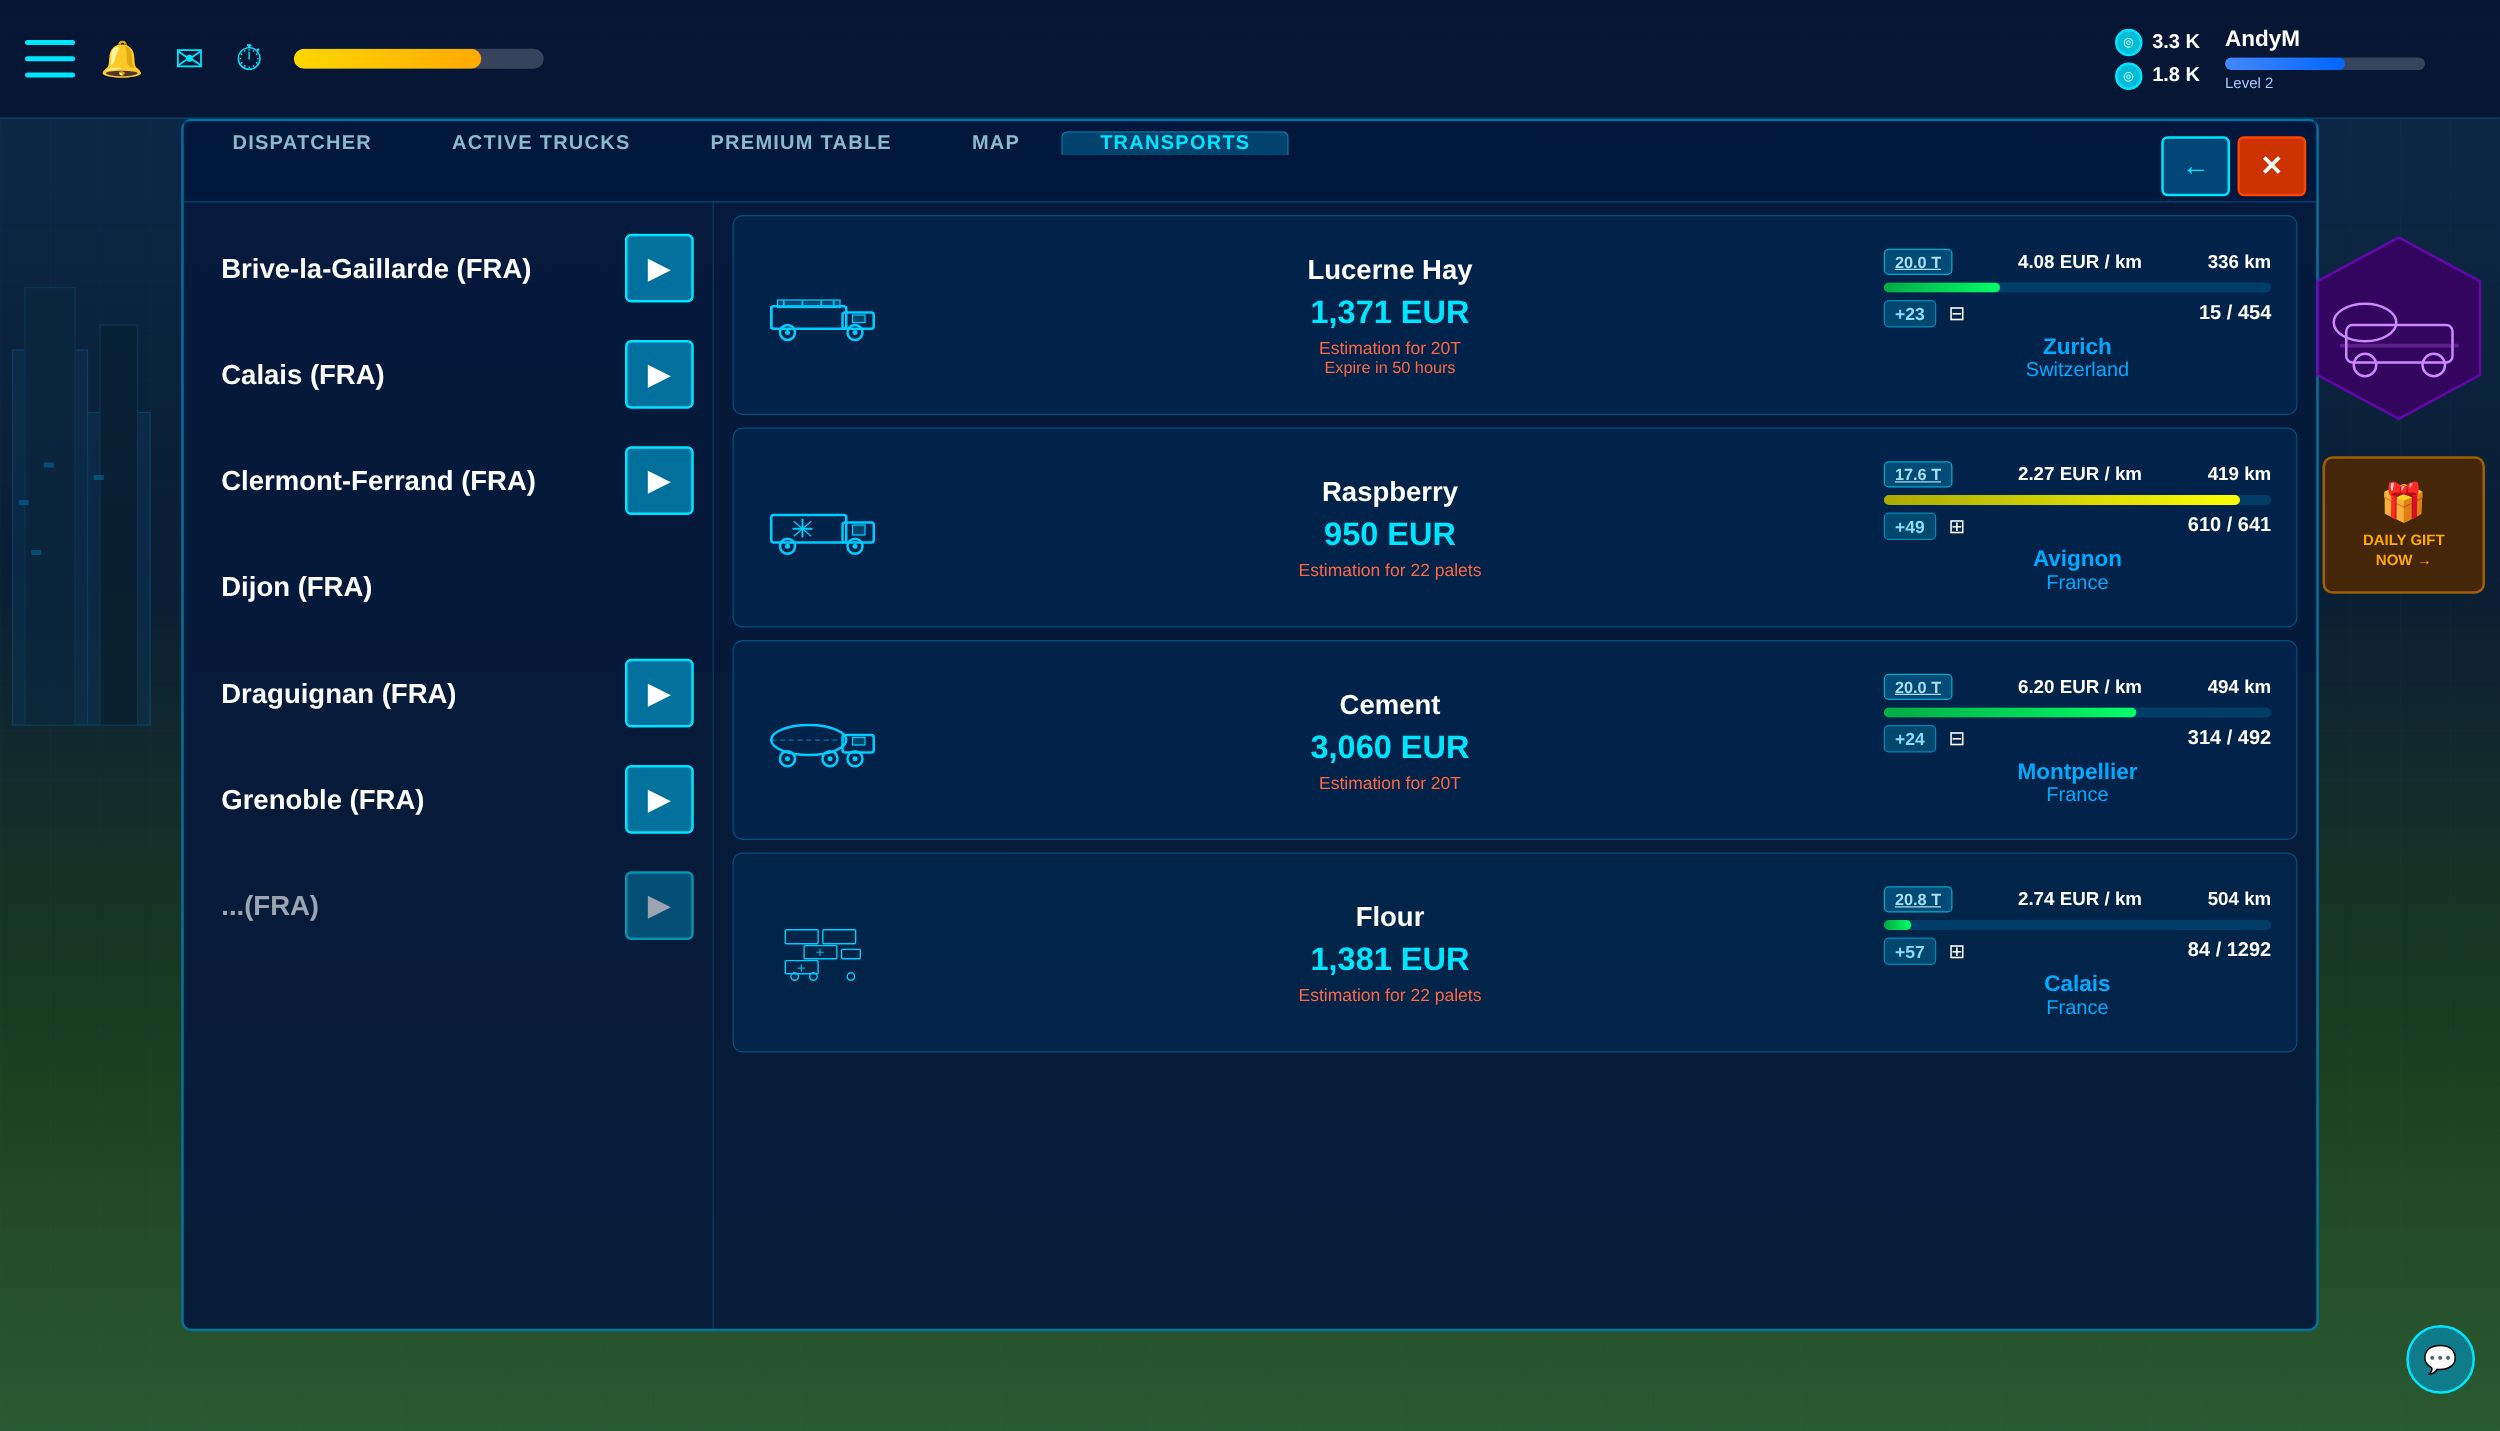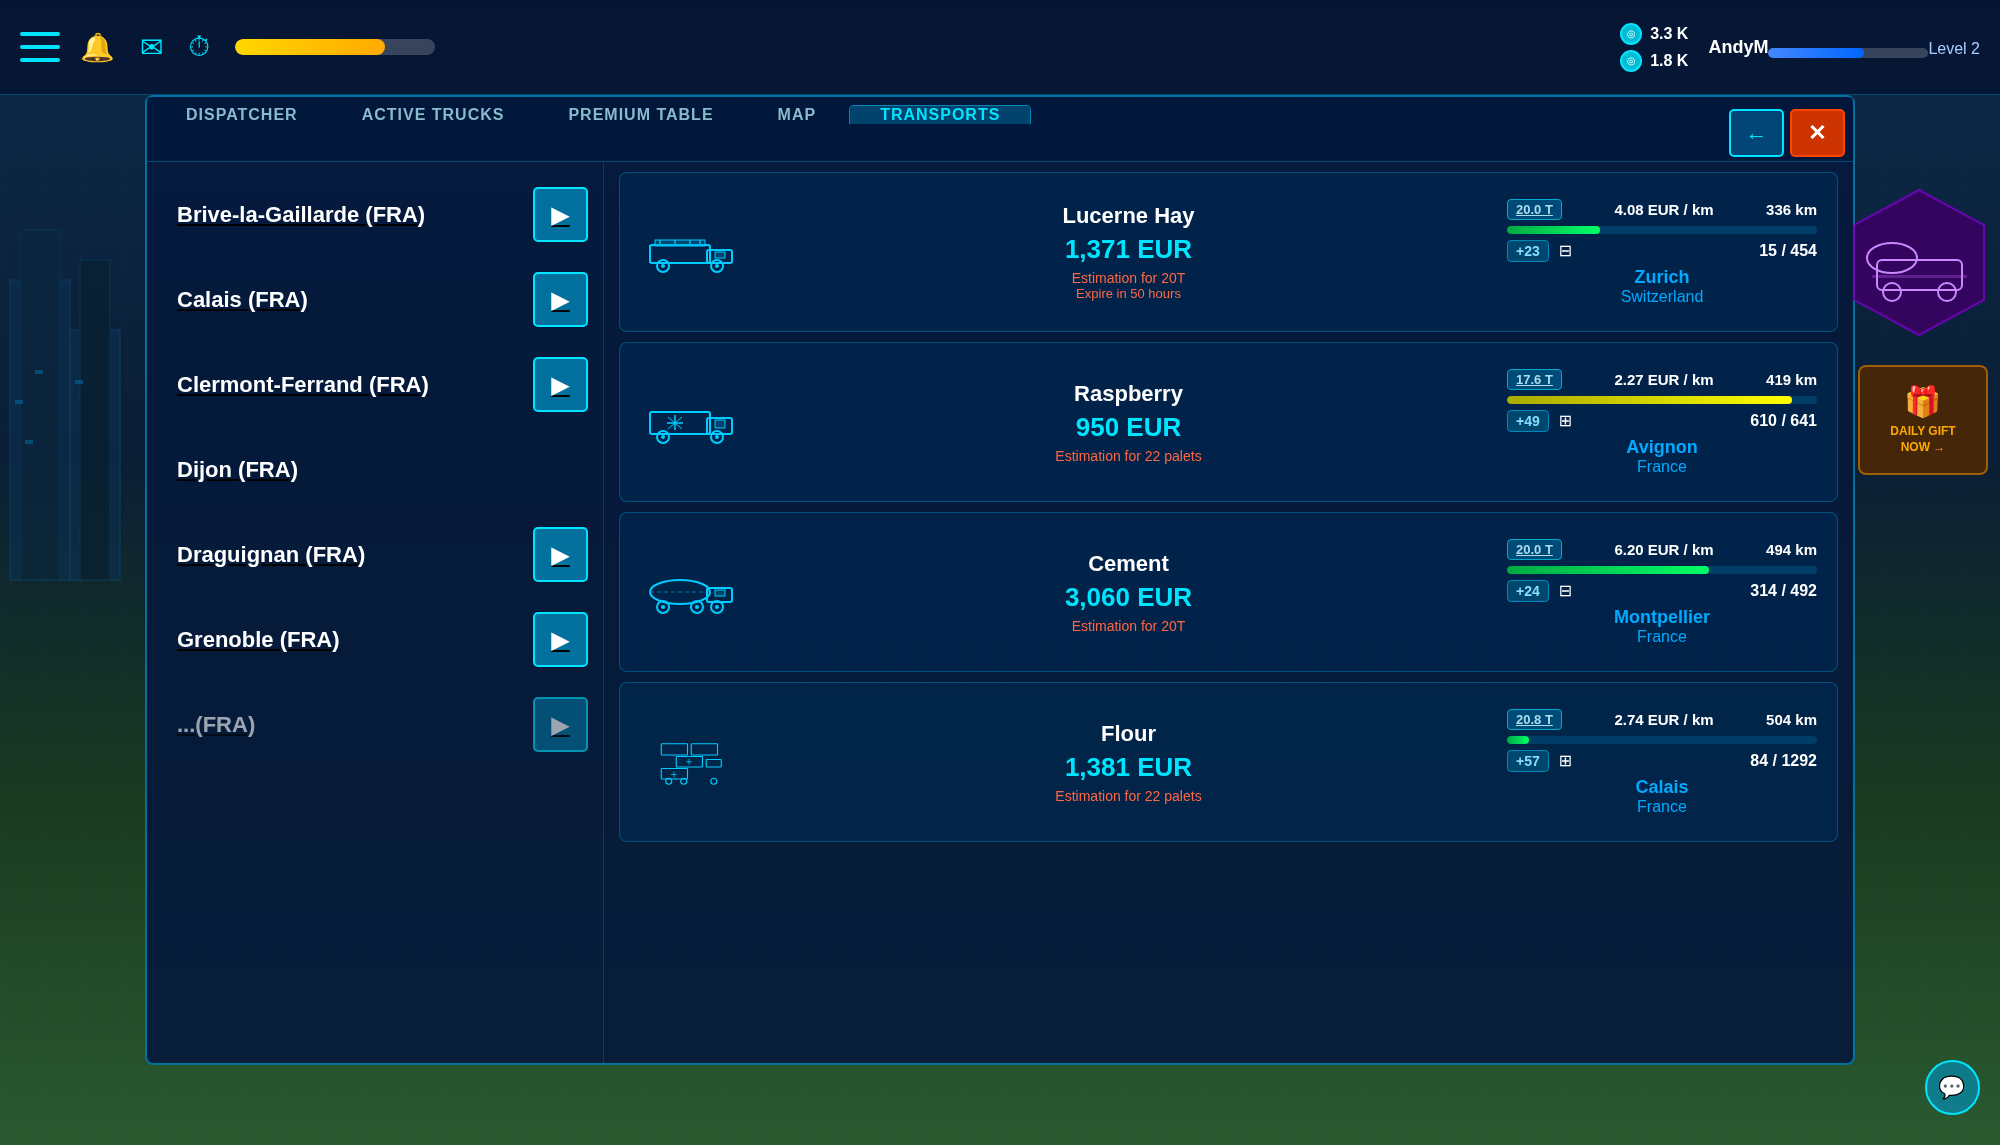--- a/index.html
+++ b/index.html
@@ -120,22 +120,21 @@
       color: white;
     }
     .currency-value {
       color: white;
       font-size: 16px;
       font-weight: bold;
     }
 
     .player-section {
       display: flex;
-      flex-direction: row;
-      align-items: flex-end;
+      flex-direction: column;
       margin-left: 20px;
       min-width: 200px;
     }
     .player-name {
       color: white;
       font-size: 18px;
       font-weight: bold;
     }
     .player-level-bar {
       width: 160px;
@@ -146,21 +145,21 @@
       margin-top: 4px;
     }
     .player-level-fill {
       height: 100%;
       background: linear-gradient(90deg, #4488ff, #0066ff);
       width: 60%;
       border-radius: 5px;
     }
     .player-level-text {
       color: #aaccff;
-      font-size: 16px;
+      font-size: 12px;
       margin-top: 3px;
     }
 
     
     .main-panel {
       position: absolute;
       top: 95px;
       left: 145px;
       right: 145px;
       bottom: 80px;
@@ -241,26 +240,25 @@
 
     
     .content-area {
       display: flex;
       flex: 1;
       overflow: hidden;
     }
 
     
     .city-list {
-      width: 457px;
+      width: 424px;
       flex-shrink: 0;
       overflow-y: auto;
       padding: 10px 0;
       border-right: 1px solid rgba(0, 200, 255, 0.2);
-      text-decoration: underline;
     }
     .city-list::-webkit-scrollbar { width: 4px; }
     .city-list::-webkit-scrollbar-track { background: transparent; }
     .city-list::-webkit-scrollbar-thumb { background: rgba(0,200,255,0.3); border-radius: 2px; }
 
     .city-item {
       display: flex;
       align-items: center;
       justify-content: space-between;
       padding: 0 15px 0 30px;

